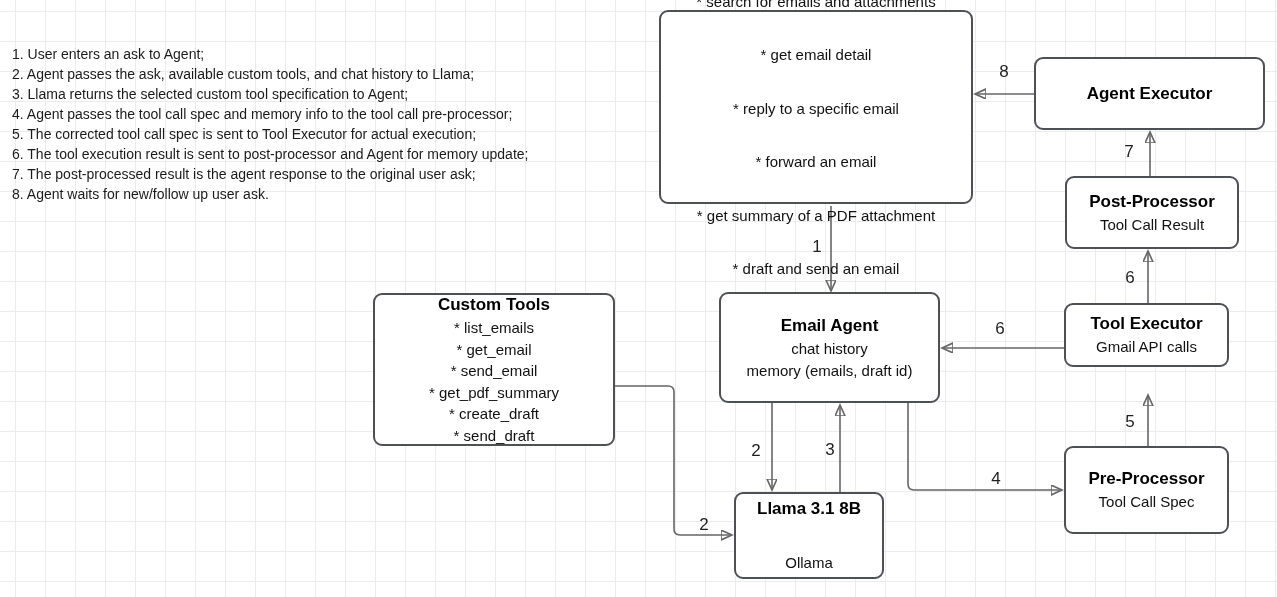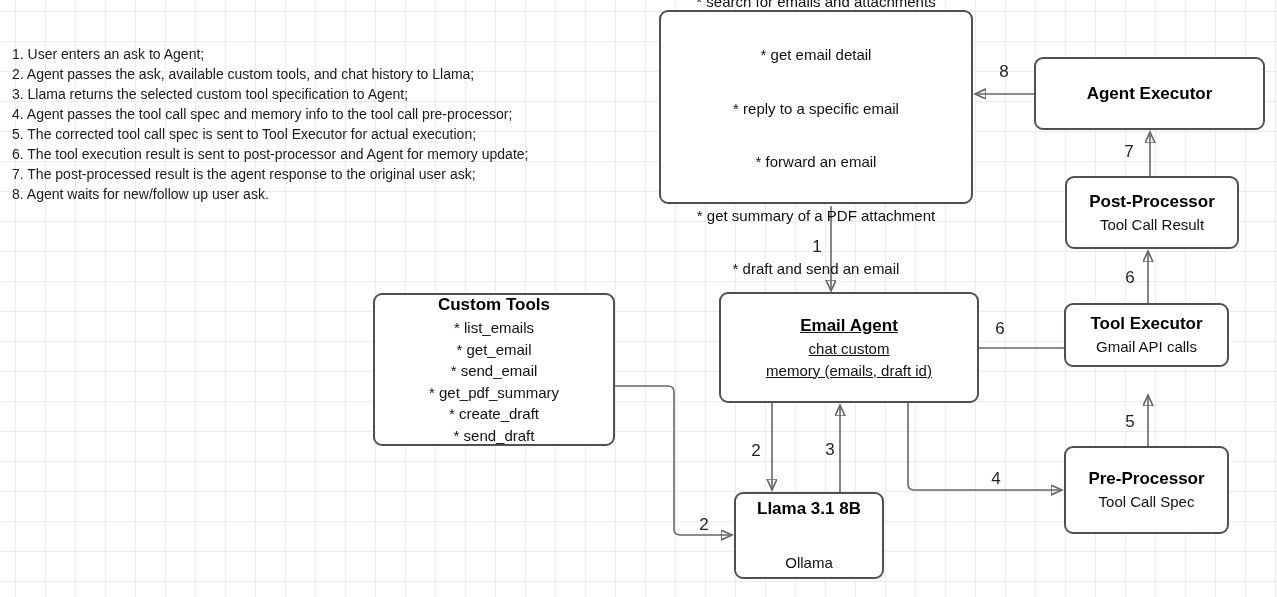--- a/index.html
+++ b/index.html
@@ -96,23 +96,23 @@
   <div class="node" style="left:1064px; top:303px; width:165px; height:64px;align-items:center;">
     <div class="title">Tool Executor</div>
     <div class="line">Gmail API calls</div>
   </div>
 
   <div class="node" style="left:1064px; top:446px; width:165px; height:88px;">
     <div class="title">Pre-Processor</div>
     <div class="line">Tool Call Spec</div>
   </div>
 
-  <div class="node" style="left:719px; top:292px; width:260px; height:111px;text-decoration:underline;">
+  <div class="node" style="left:719px; top:292px; width:221px; height:111px;">
     <div class="title">Email Agent</div>
-    <div class="line">chat custom</div>
+    <div class="line">chat history</div>
     <div class="line">memory (emails, draft id)</div>
   </div>
 
   <div class="node" style="left:373px; top:293px; width:242px; height:153px;">
     <div class="title">Custom Tools</div>
     <div class="line">* list_emails</div>
     <div class="line">* get_email</div>
     <div class="line">* send_email</div>
     <div class="line">* get_pdf_summary</div>
     <div class="line">* create_draft</div>

